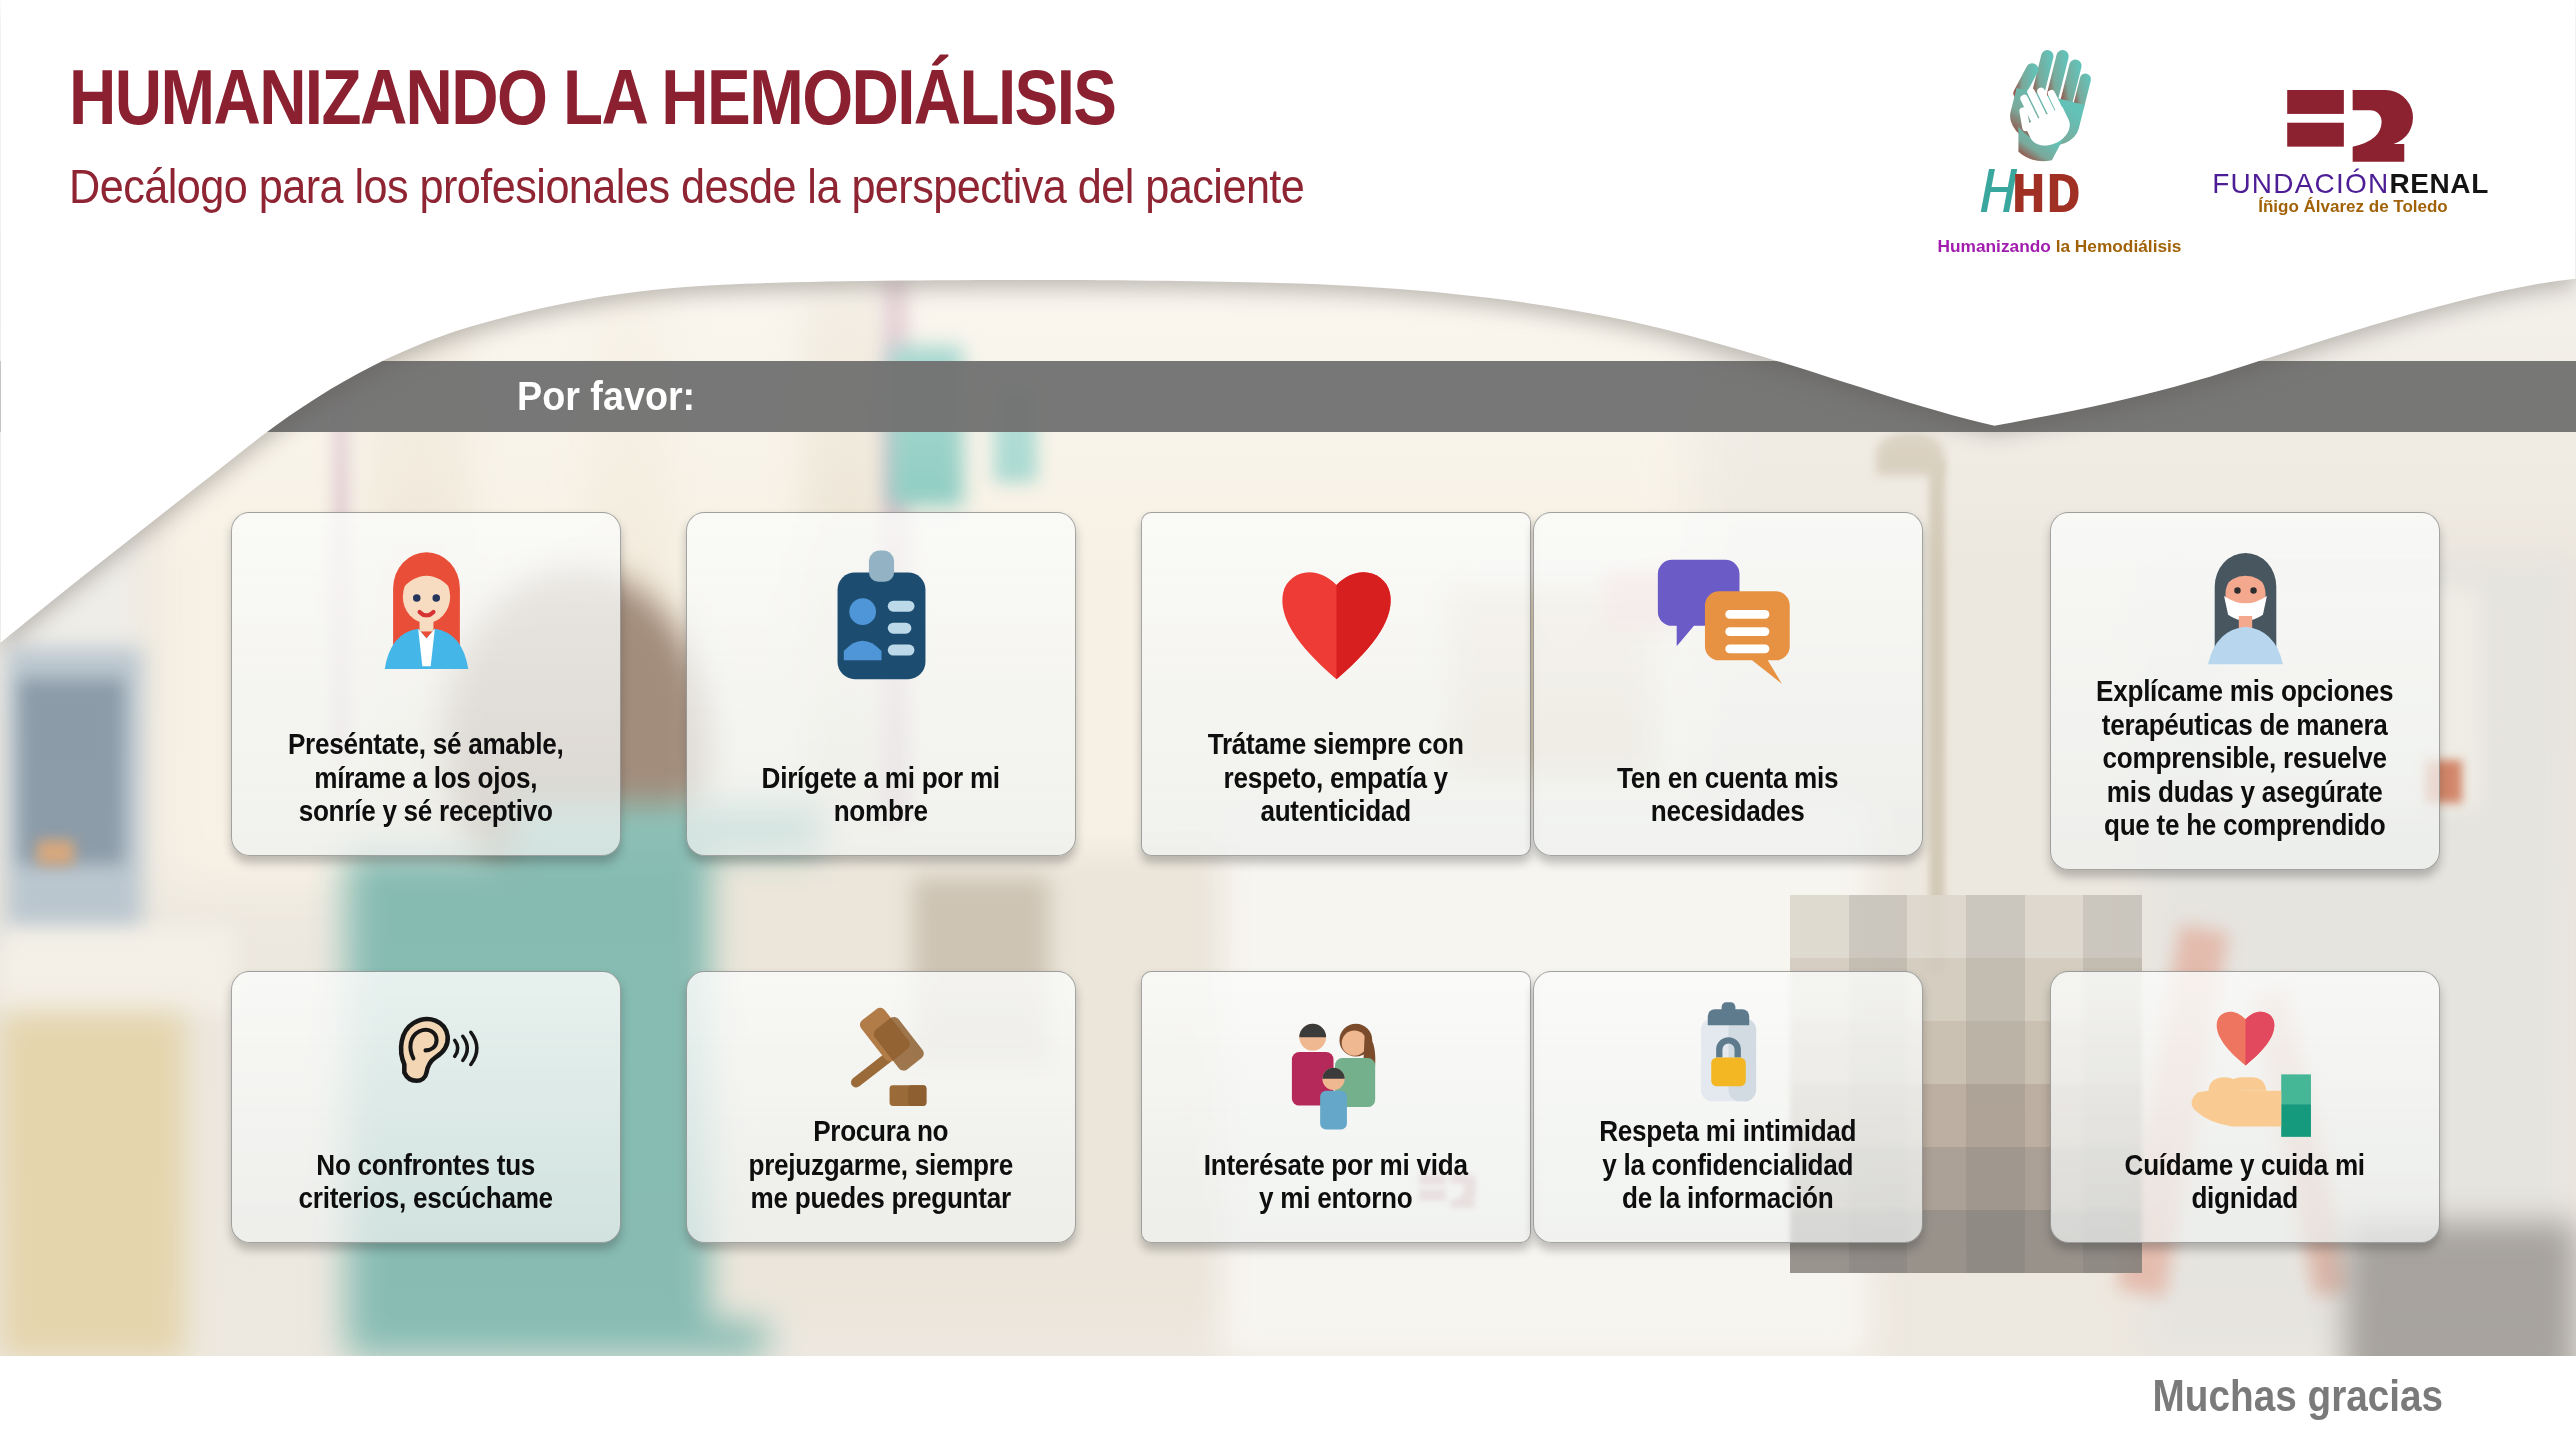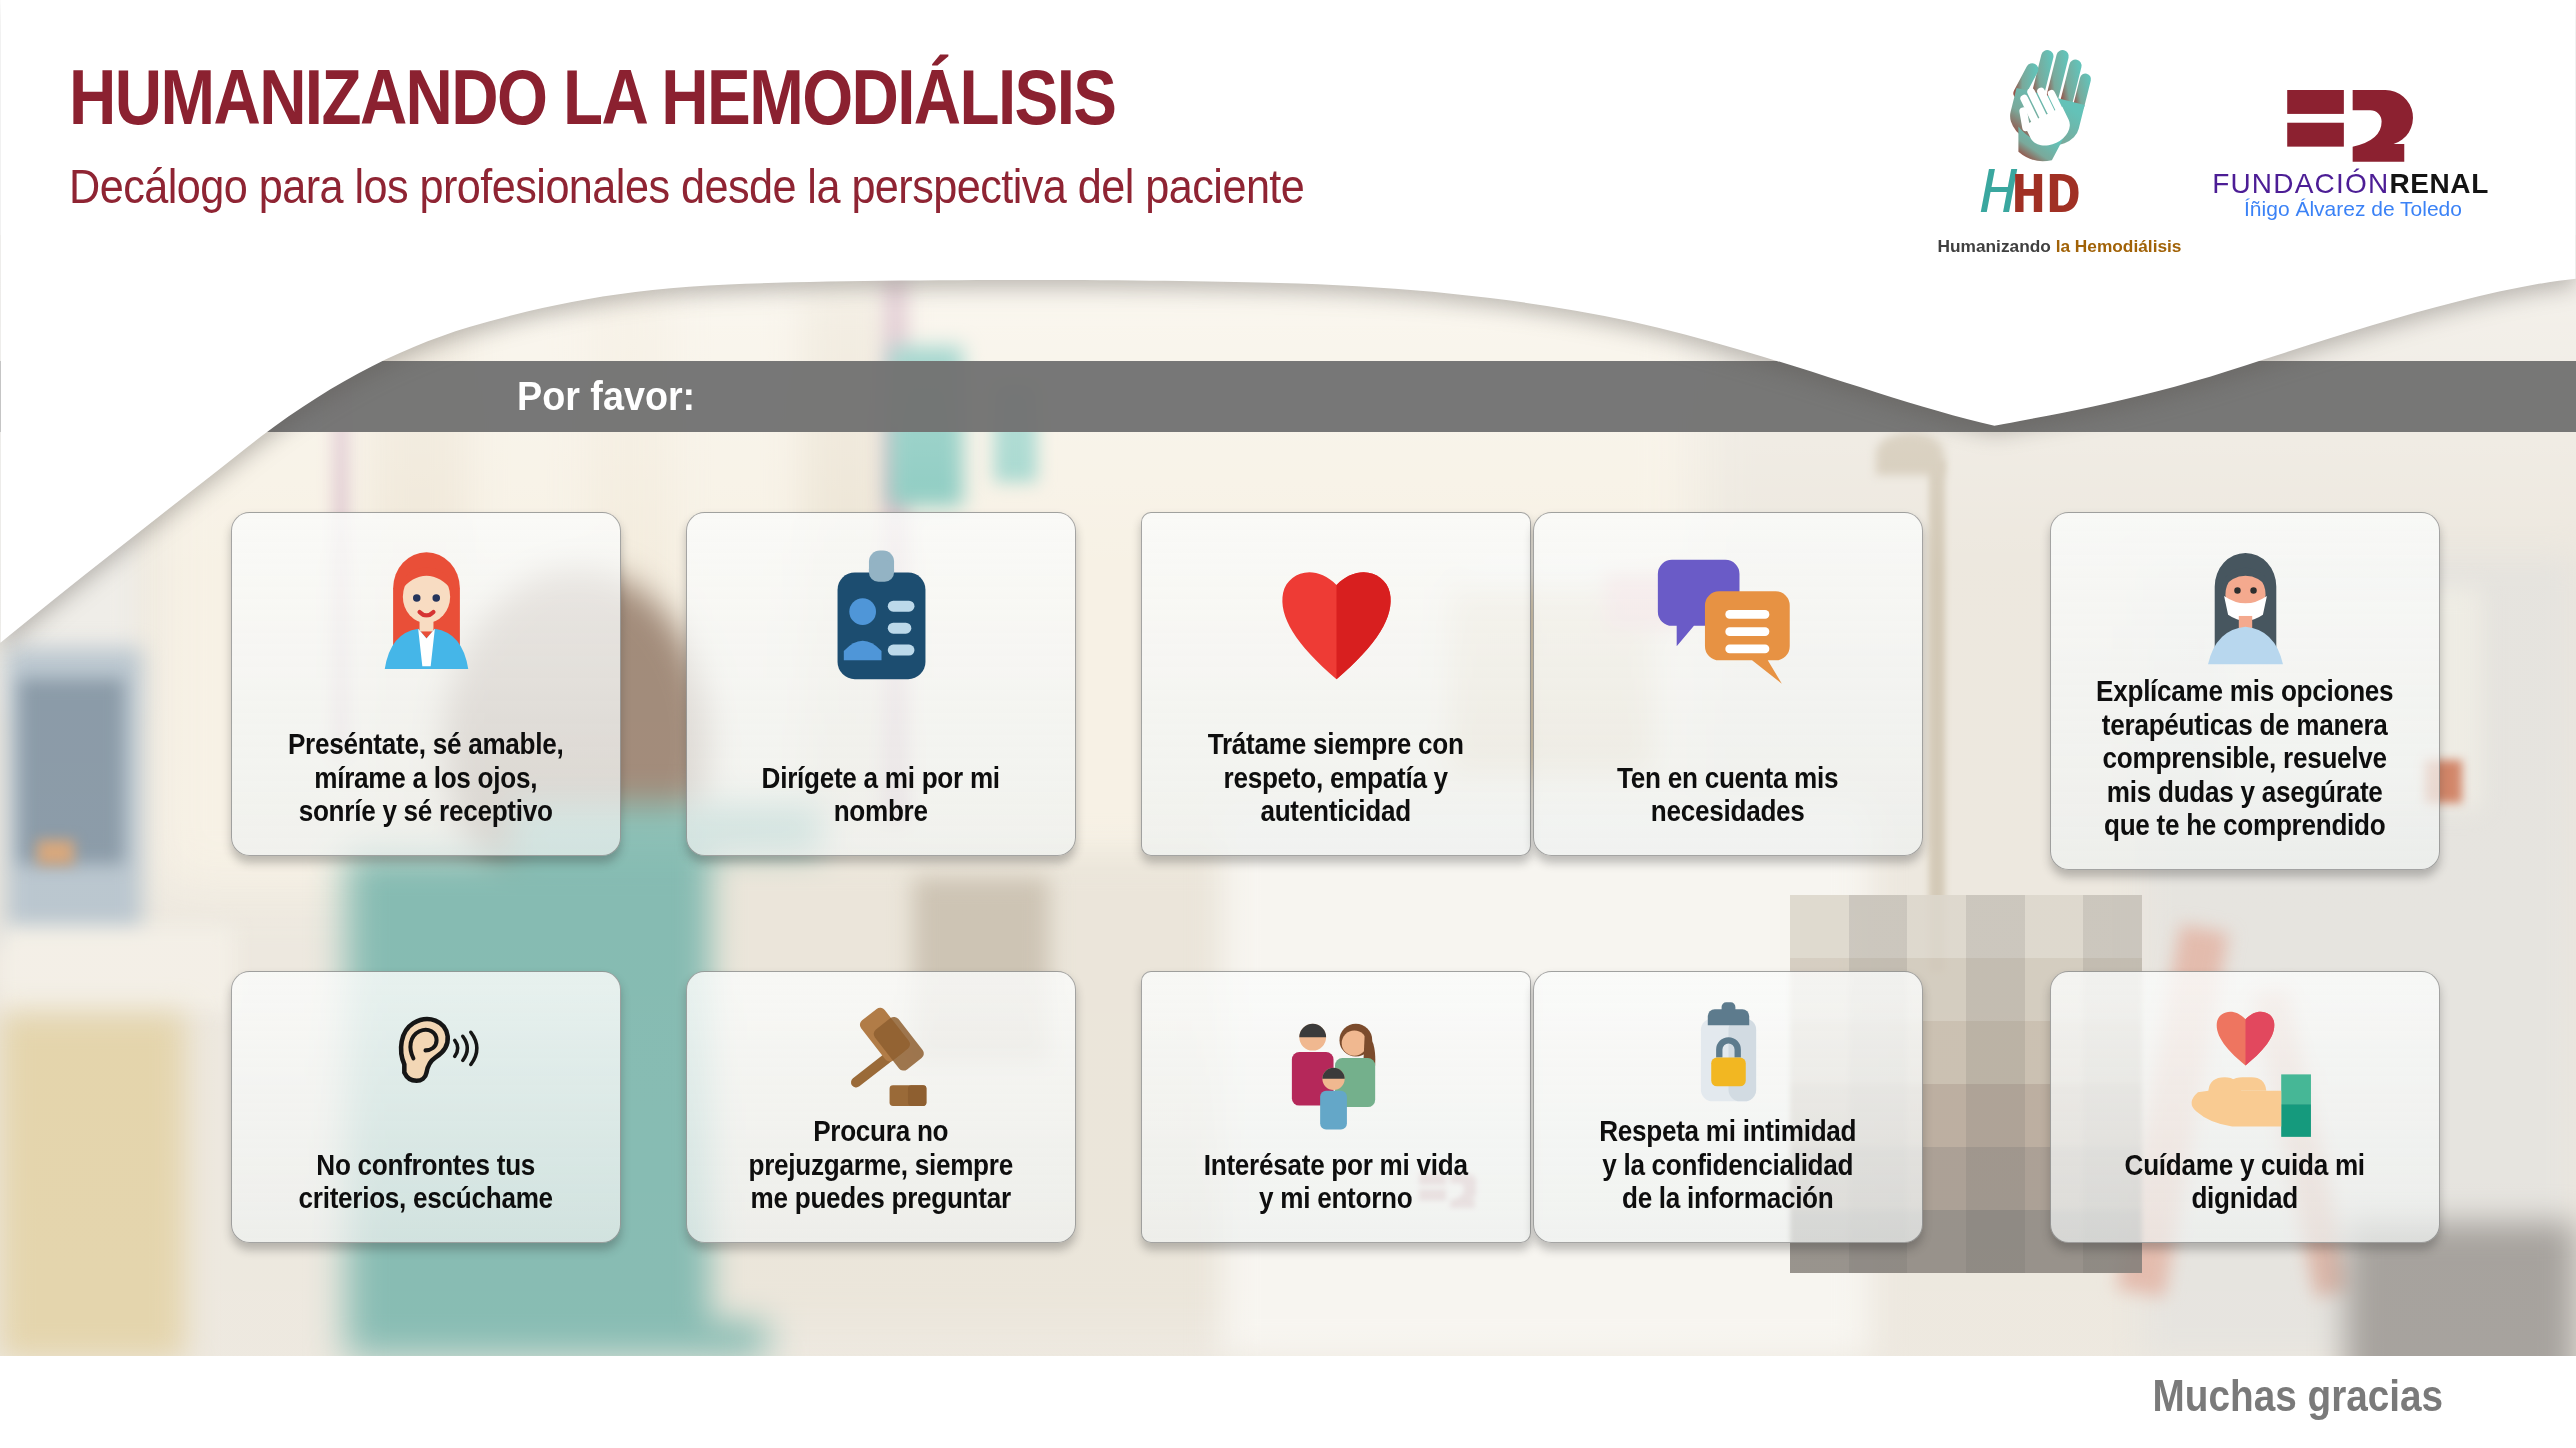--- a/index.html
+++ b/index.html
@@ -32,27 +32,27 @@
   .subtitle{position:absolute;left:69px;top:159px;font-size:48px;font-weight:normal;color:#8f2433;
     letter-spacing:-0.6px;transform:scaleX(.9);transform-origin:left top;white-space:nowrap;}
 
   
   .hhd-hands{position:absolute;left:1975px;top:47px;}
   .hhd-acronym{position:absolute;left:1979px;top:159px;white-space:nowrap;font-family:Liberation Mono, monospace;}
   .hhd-acronym .h1{font-style:italic;font-weight:normal;font-size:64px;color:#3aa79f;}
   .hhd-acronym .hd{font-weight:bold;font-size:58px;color:#a03024;margin-left:-6.2px;}
   .hhd-tagline{position:absolute;left:1930px;top:236px;width:259px;text-align:center;
     font-size:17.3px;font-weight:bold;white-space:nowrap;}
-  .hhd-tagline .t1{color:#404040;} .hhd-tagline .t2{color:#a16207;margin-top:32px;}
+  .hhd-tagline .t1{color:#a21caf;} .hhd-tagline .t2{color:#a16207;margin-top:32px;}
   .fr-mark{position:absolute;left:2266px;top:90px;}
   .fr-name{position:absolute;left:2211px;top:168px;width:279px;text-align:center;white-space:nowrap;font-size:28px;}
   .fr-name .light{color:#4c1d95;font-weight:normal;letter-spacing:1.2px;}
   .fr-name .bold{color:#141414;font-weight:bold;letter-spacing:0.6px;}
   .fr-sub{position:absolute;left:2217px;top:197px;width:272px;text-align:center;
-    font-size:21px;font-weight:normal;color:#3b82f6;white-space:nowrap;}
+    font-size:17px;font-weight:bold;color:#a16207;white-space:nowrap;}
 
   
   .card{position:absolute;width:390px;border-radius:18.5px;box-sizing:border-box;
     background:linear-gradient(180deg,rgba(250,251,250,.84),rgba(238,241,240,.72));
     border:1.2px solid rgba(80,80,80,.5);
     box-shadow:0 6.2px 10px rgba(40,40,40,.28);
     backdrop-filter:blur(2.5px);
     display:flex;flex-direction:column;justify-content:space-between;align-items:center;
     padding:28px 17.3px 26px 17.3px;}
   .row1 .card{top:512px;height:344px;}

